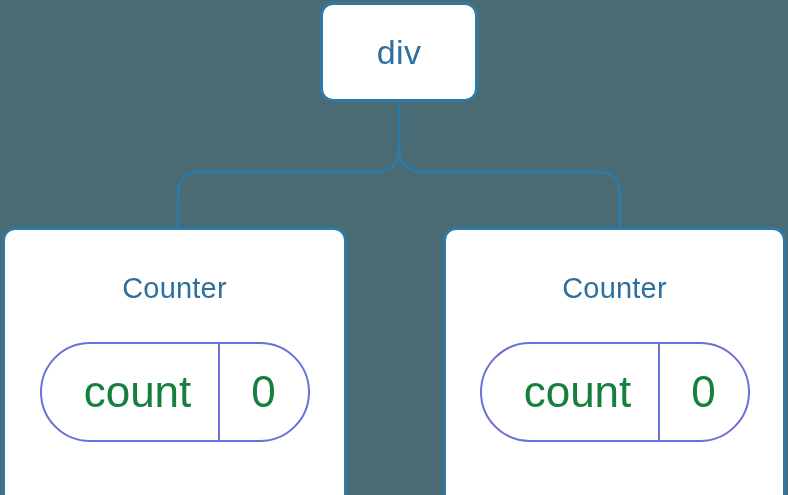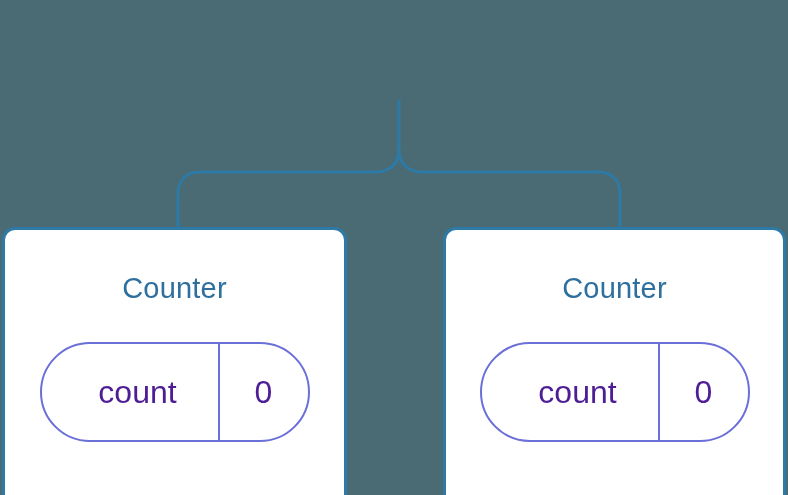--- a/index.html
+++ b/index.html
@@ -84,22 +84,22 @@
     box-sizing: border-box;
     display: flex;
     align-items: stretch;
     background: transparent;
   }
   .pill-key,
   .pill-value {
     display: flex;
     align-items: center;
     justify-content: center;
-    color: #4c1d95;
-    font-size: 32px;
+    color: #15803d;
+    font-size: 44px;
     line-height: 1;
     white-space: nowrap;
     box-sizing: border-box;
     text-align: center;
   }
   .pill-key {
     width: 176px;
     padding-left: 16px;
   }
   .pill-value {
@@ -114,20 +114,23 @@
 
   <svg id="connectors" viewBox="0 0 788 495" width="788" height="495">
 
     <path d="M 399 100 L 399 150" fill="none" stroke="#2d7aa6" stroke-width="3" stroke-linecap="butt"></path>
 
     <path d="M 399 150 C 399 172 377 172 377 172 L 200 172 C 186 172 178 180 178 194 L 178 229" fill="none" stroke="#2d7aa6" stroke-width="3" stroke-linecap="butt" stroke-linejoin="round"></path>
 
     <path d="M 399 150 C 399 172 421 172 421 172 L 598 172 C 612 172 620 180 620 194 L 620 229" fill="none" stroke="#2d7aa6" stroke-width="3" stroke-linecap="butt" stroke-linejoin="round"></path>
   </svg>
 
+  <div class="node" id="node-div">
+    <span class="node-title-root">div</span>
+  </div>
 
   <div class="node node-child" id="node-counter-left">
     <span class="node-title">Counter</span>
     <div class="state-pill">
       <span class="pill-key">count</span>
       <span class="pill-value">0</span>
     </div>
   </div>
 
   <div class="node node-child" id="node-counter-right">

